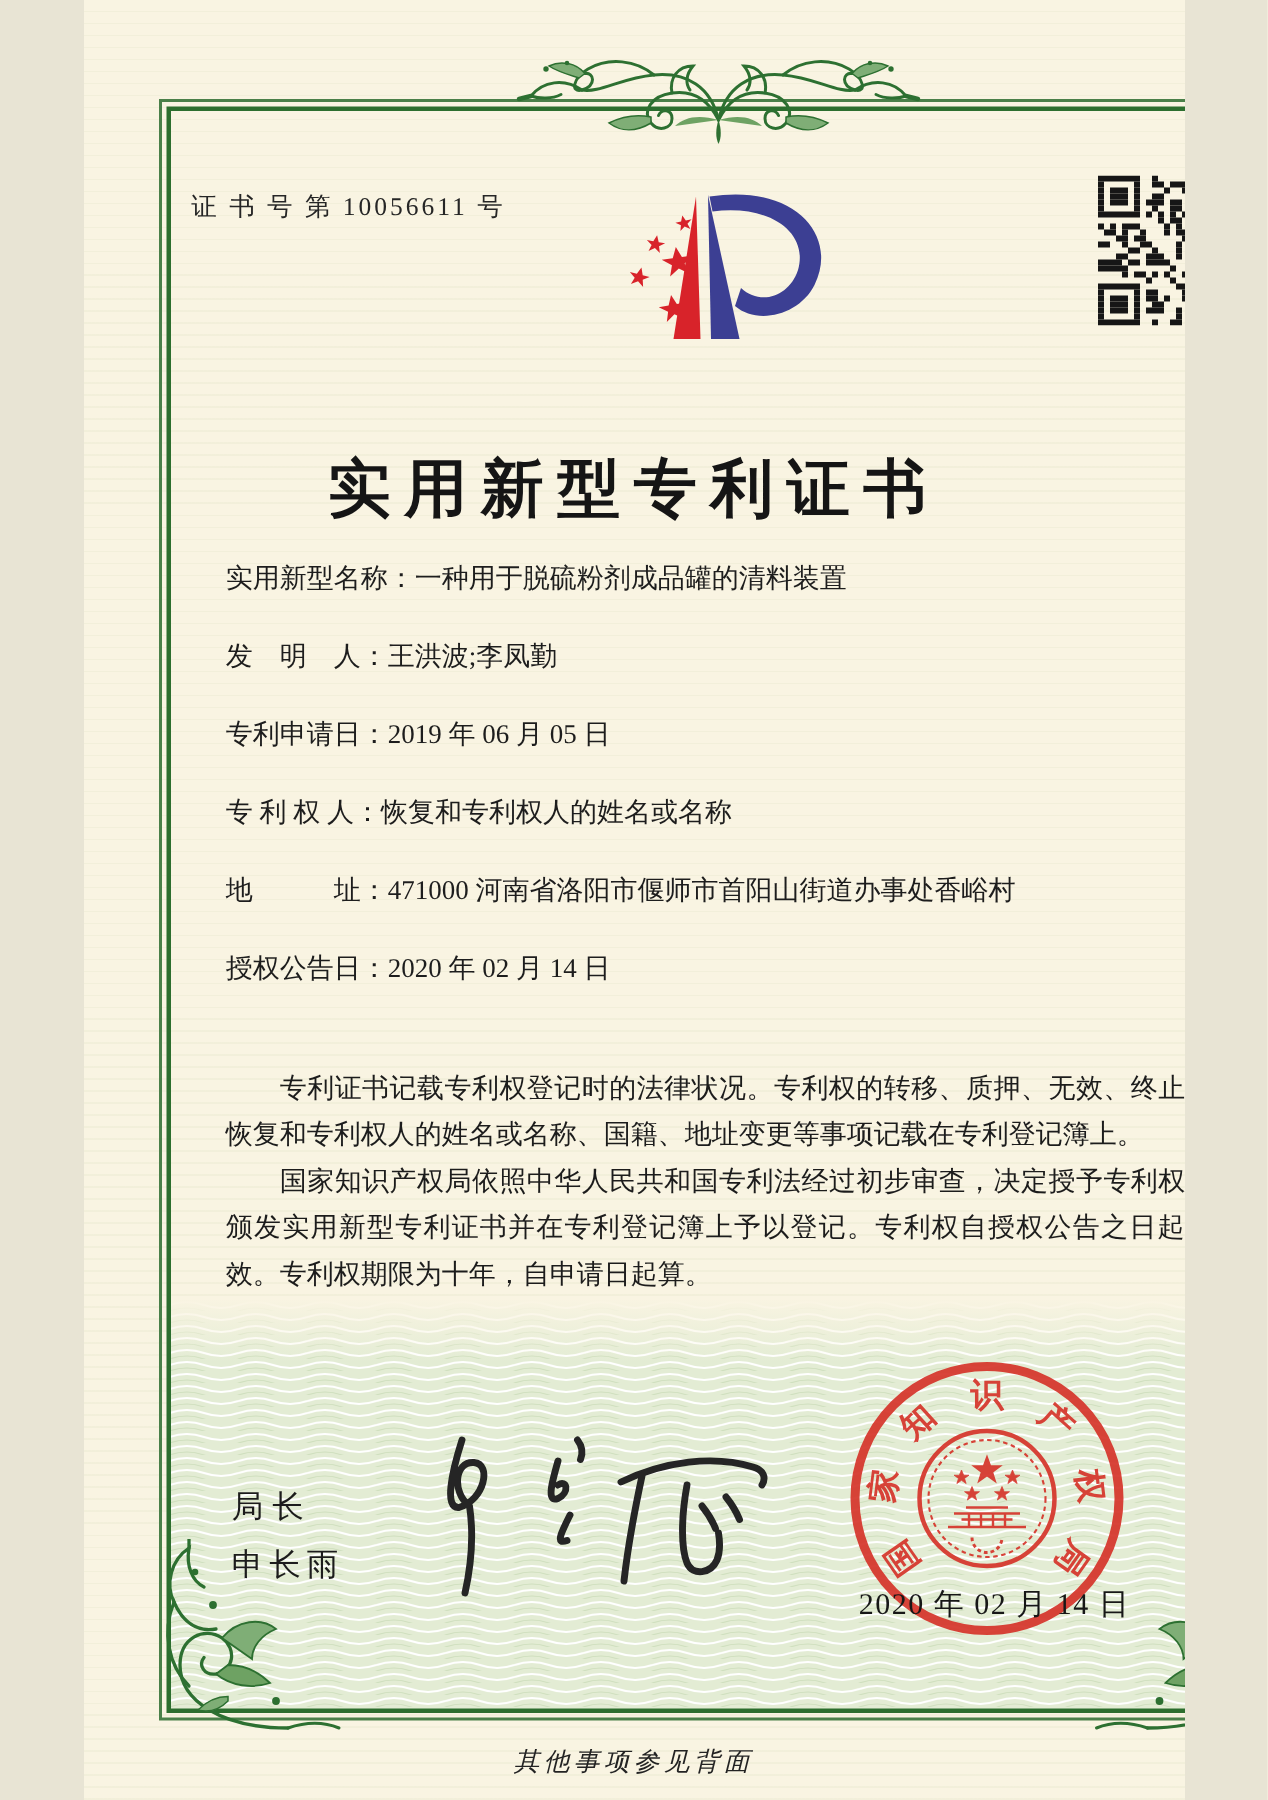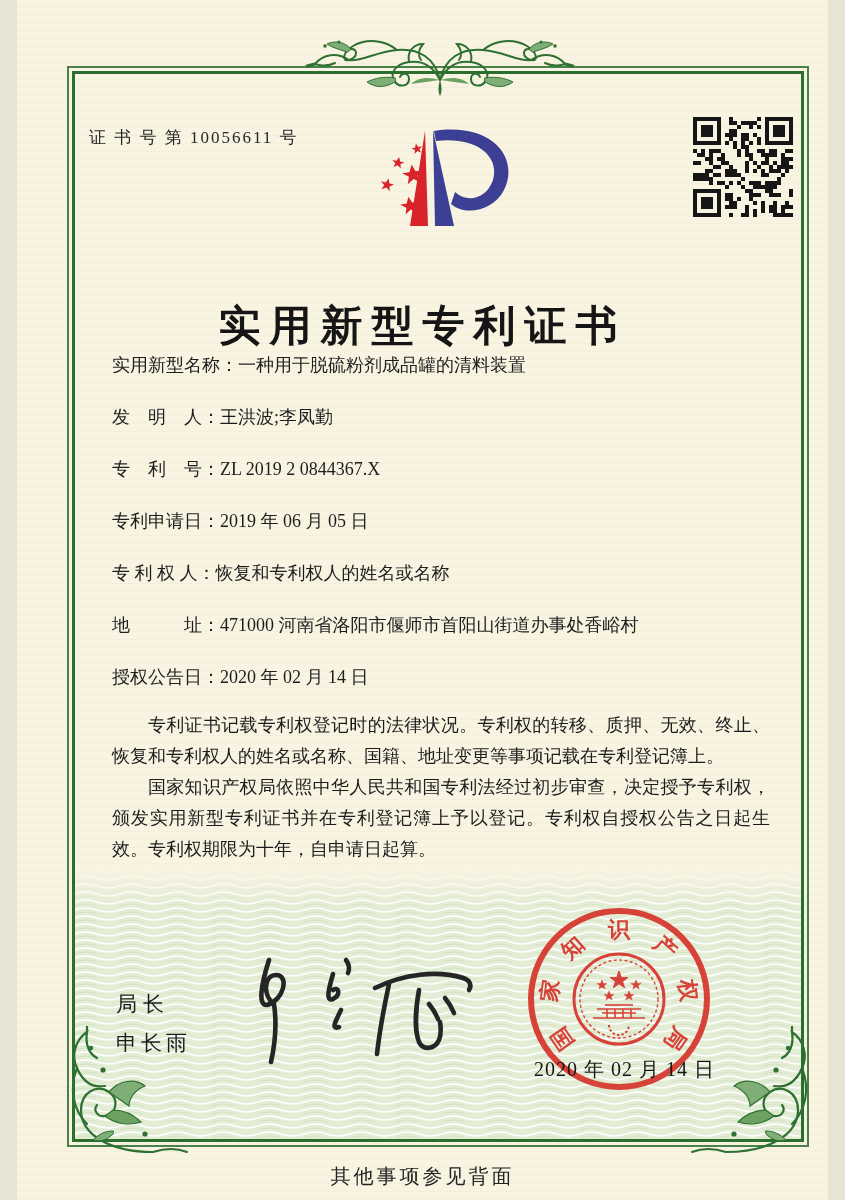--- a/index.html
+++ b/index.html
@@ -1,53 +1,53 @@
 <!DOCTYPE html>
 <html><head>
 <meta charset="utf-8">
 <style>
   html,body{margin:0;padding:0;}
   body{background:#e8e4d4;font-family:"Liberation Serif","DejaVu Serif",serif;}
   .page{
-    position:relative;width:811px;height:1200px;margin:0 auto;overflow:hidden;
+    position:relative;width:734px;height:1200px;margin:0 auto;overflow:hidden;
     background:#f9f4e2;
     background-image:repeating-linear-gradient(0deg, rgba(200,210,170,0.14) 0px, rgba(200,210,170,0.14) 1px, transparent 1px, transparent 8px);
     color:#1c1c1c;
   }
   
   .frame{position:absolute;left:50px;top:66px;width:738px;height:1077px;border:2px solid #4a8049;}
   .frame-inner{position:absolute;left:3px;top:3px;right:3px;bottom:3px;border:3px solid #2c6e2e;}
   
   .band{position:absolute;left:57px;top:866px;width:729px;height:274px;}
   
   .cert-no{position:absolute;left:72px;top:126px;font-size:17px;letter-spacing:2px;color:#262626;}
   .logo{position:absolute;left:337px;top:118px;width:190px;height:120px;}
   .qr{position:absolute;left:676px;top:117px;width:100px;height:100px;}
   
   .title{position:absolute;left:0;top:250px;width:100%;text-align:center;
     font-size:42px;font-weight:bold;letter-spacing:9px;color:#151515;margin-top:48px;}
   
-  .fields{position:absolute;left:95px;top:352px;width:670px;font-size:18px;}
+  .fields{position:absolute;left:95px;top:372px;width:670px;font-size:18px;}
   .field-row{height:52px;line-height:26px;white-space:nowrap;}
   .f-label{color:#1d1d1d;}
   .f-value{color:#1d1d1d;}
   .grant-row{display:flex;gap:78px;height:52px;line-height:26px;white-space:nowrap;}
   
   .paras{position:absolute;left:95px;top:710px;width:658px;font-size:18px;line-height:31px;text-align:justify;}
   .paras p{margin:0;text-indent:2em;}
   
   .signer-title{position:absolute;left:99px;top:990px;font-size:21px;letter-spacing:6px;text-align:center;}
   .signer-name{position:absolute;left:99px;top:1029px;font-size:21px;letter-spacing:4px;}
   .sig{position:absolute;left:212px;top:948px;width:258px;height:124px;}
   
   .seal{position:absolute;left:506px;top:903px;width:192px;height:192px;opacity:0.93;}
   .seal-date{position:absolute;left:517px;top:1056px;font-size:20px;letter-spacing:1px;color:#171717;z-index:6;}
   
   .page-no{position:absolute;left:0;top:1112px;width:100%;text-align:center;font-size:17px;letter-spacing:2px;}
-  .footer-note{position:absolute;left:0;top:1163px;width:100%;text-align:center;font-size:20px;letter-spacing:3px;color:#232323;}
+  .footer-note{position:absolute;left:0;top:1163px;width:100%;text-align:center;font-size:17px;letter-spacing:3px;color:#232323;font-style:italic;}
   .orn-top{position:absolute;left:288px;top:36px;width:270px;height:64px;}
   .orn-corner{position:absolute;width:132px;height:132px;}
   .orn-bl{left:40px;top:1026px;}
   .orn-br{left:673px;top:1026px;transform:scaleX(-1);}
 </style>
 </head>
 <body>
 
 <div class="page">
 
@@ -429,23 +429,20 @@
   <div class="title">实用新型专利证书</div>
 
   <div class="fields">
     <div class="field-row">
       <span class="f-label">实用新型名称：</span><span class="f-value">一种用于脱硫粉剂成品罐的清料装置</span>
     </div>
     <div class="field-row">
       <span class="f-label">发　明　人：</span><span class="f-value">王洪波;李凤勤</span>
     </div>
     <div class="field-row">
-      <span class="f-label">专　利　号：</span><span class="f-value">ZL 2019 2 0844367.X</span>
-    </div>
-    <div class="field-row">
       <span class="f-label">专利申请日：</span><span class="f-value">2019 年 06 月 05 日</span>
     </div>
     <div class="field-row">
       <span class="f-label">专 利 权 人：</span><span class="f-value">恢复和专利权人的姓名或名称</span>
     </div>
     <div class="field-row">
       <span class="f-label">地　　　址：</span><span class="f-value">471000 河南省洛阳市偃师市首阳山街道办事处香峪村</span>
     </div>
     <div class="grant-row">
       <span><span class="f-label">授权公告日：</span><span class="f-value">2020 年 02 月 14 日</span></span>

